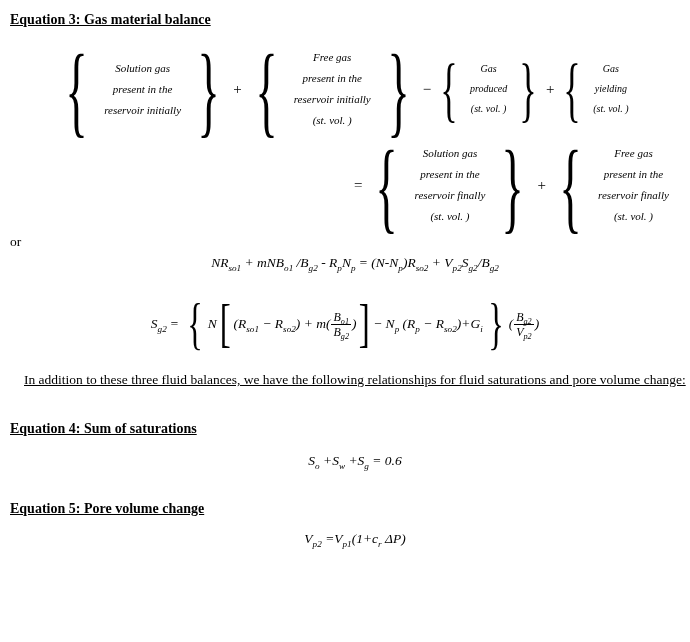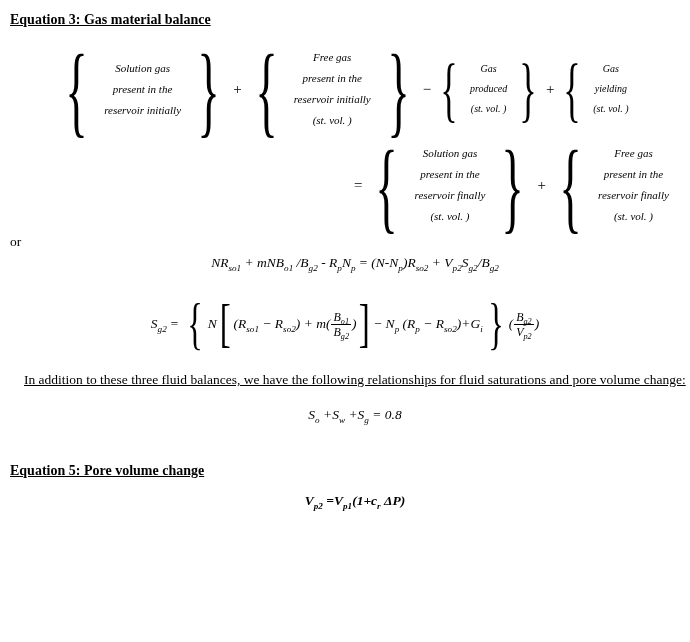--- a/index.html
+++ b/index.html
@@ -7,21 +7,21 @@
     width:690px;height:642px;position:relative;overflow:hidden;
     background:#ffffff;color:#000000;
     font-family:"Liberation Serif", serif;
   }
   .heading{
     font-size:14px;font-weight:bold;text-decoration:underline;
     margin:0 0 0 10px;
   }
   .h-eq3{padding-top:12px;}
   .h-eq4{margin-top:30px;}
-  .h-eq5{margin-top:40px;}
+  .h-eq5{margin-top:32px;}
 
   
   .weq-row{display:flex;align-items:center;}
   .weq-row1{margin:14px 0 0 54px;}
   .weq-row2{margin:2px 0 0 352px;}
   .wblock{display:flex;align-items:center;}
   .wlines{
     font-style:italic;font-size:11px;line-height:21px;
     text-align:center;padding:0 5px;white-space:nowrap;
   }
@@ -60,21 +60,21 @@
   }
   .frac .den{border-top:1px solid #000;}
   .frac .num,.frac .den{padding:0 2px;}
 
   .para{
     font-size:13.5px;line-height:22px;width:668px;
     margin:16px 10px 0 24px;
     text-decoration:underline;
   }
   .eq-sat{margin-top:16px;}
-  .eq-pv{margin-top:14px;font-weight:bold;}
+  .eq-pv{margin-top:14px;}
 </style>
 </head>
 <body>
 
 <div class="page">
 
   <div class="heading h-eq3">Equation 3: Gas material balance</div>
 
   <div class="weq-row weq-row1">
     <div class="wblock">
@@ -167,18 +167,19 @@
     <span class="mtok">(</span>
     <span class="frac">
       <span class="num"><span>B</span><sub>g2</sub></span>
       <span class="den"><span>V</span><sub>p2</sub></span>
     </span>
     <span class="mtok">)</span>
   </div>
 
   <div class="para">In addition to these three fluid balances, we have the following relationships for fluid saturations and pore volume change:</div>
 
-  <div class="math-line eq-sat"><span>S</span><sub>o</sub><span> +S</span><sub>w</sub><span> +S</span><sub>g</sub><span> = 0.8</span></div>
+  <div class="heading h-eq4">Equation 4: Sum of saturations</div>
+  <div class="math-line eq-sat"><span>S</span><sub>o</sub><span> +S</span><sub>w</sub><span> +S</span><sub>g</sub><span> = 0.6</span></div>
 
   <div class="heading h-eq5">Equation 5: Pore volume change</div>
   <div class="math-line eq-pv"><span>V</span><sub>p2</sub><span> =V</span><sub>p1</sub><span>(1+c</span><sub>r</sub><span> ΔP)</span></div>
 
 </div>
 
 </body></html>

